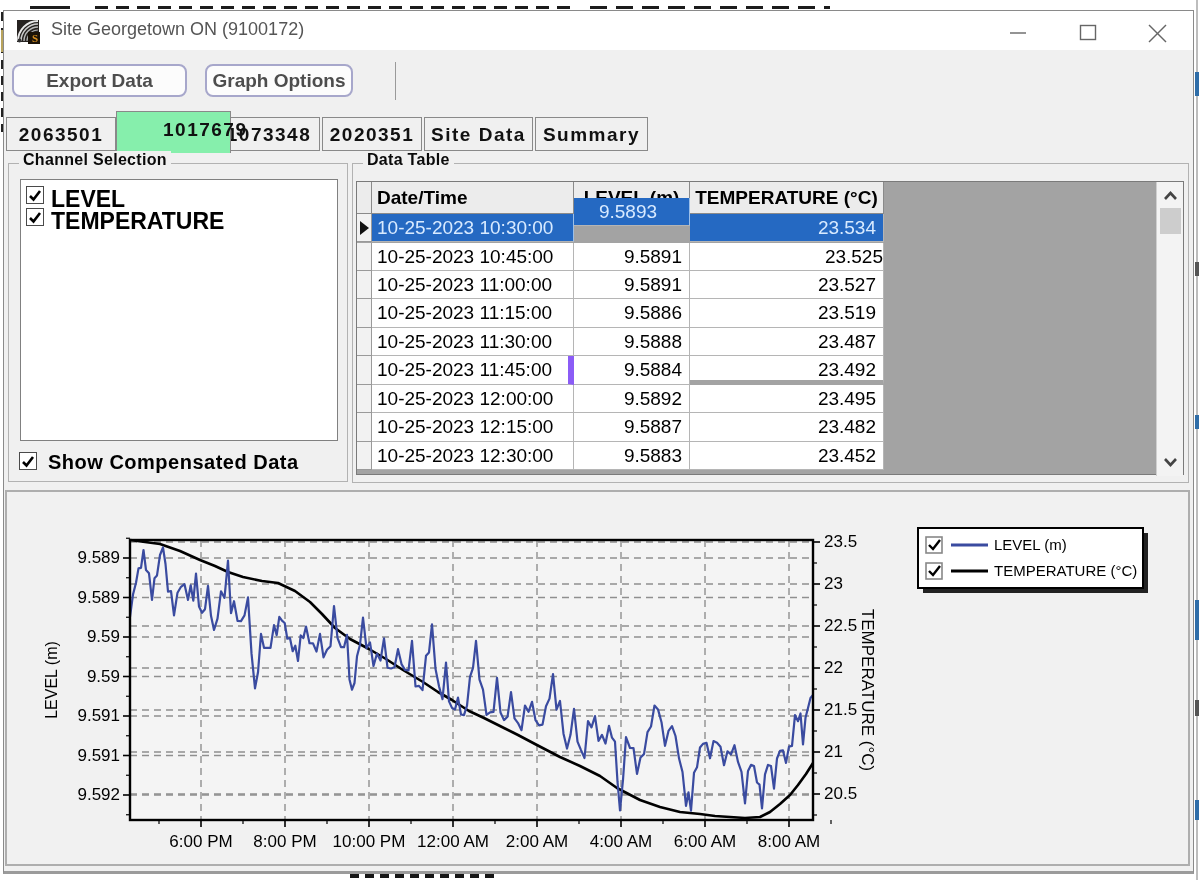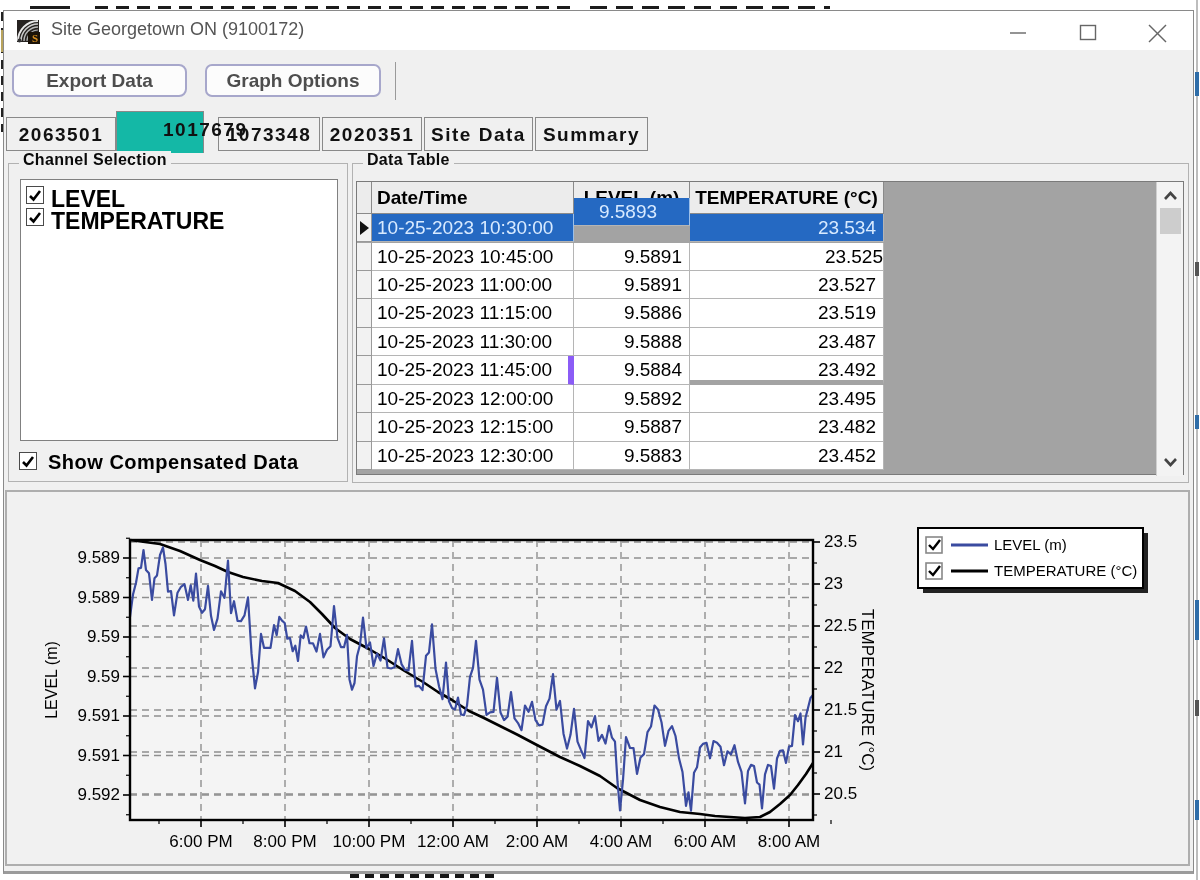--- a/index.html
+++ b/index.html
@@ -55,29 +55,29 @@
     <div id="title" style="left:47px;top:8px;">Site Georgetown ON (9100172)</div>
     <svg class="abs" style="left:1006px;top:12px" width="170" height="20" viewBox="0 0 170 20">
       <line x1="0" y1="10" x2="16" y2="10" stroke="#666" stroke-width="1.4"></line>
       <rect x="70.5" y="2.5" width="15" height="14" fill="none" stroke="#666" stroke-width="1.4"></rect>
       <line x1="139" y1="2" x2="156" y2="19" stroke="#666" stroke-width="1.4"></line>
       <line x1="156" y1="2" x2="139" y2="19" stroke="#666" stroke-width="1.4"></line>
     </svg>
   </div>
 
   <div class="btn" style="left:8px;top:53px;width:175px;">Export Data</div>
-  <div class="btn" style="left:201px;top:53px;width:176px;border-radius:7px;">Graph Options</div>
+  <div class="btn" style="left:201px;top:53px;width:148px;">Graph Options</div>
   <div class="abs" style="left:391px;top:51px;width:1px;height:38px;background:#9a9a9a;"></div>
 
   <div class="tab" style="left:2px;top:106px;width:110px;height:34px;line-height:34px;">2063501</div>
   <div class="tab" style="left:214px;top:106px;width:102px;height:34px;line-height:34px;">1073348</div>
   <div class="tab" style="left:318px;top:106px;width:100px;height:34px;line-height:34px;">2020351</div>
   <div class="tab" style="left:420px;top:106px;width:109px;height:34px;line-height:34px;">Site Data</div>
   <div class="tab" style="left:531px;top:106px;width:113px;height:34px;line-height:34px;">Summary</div>
-  <div class="tab" style="left:112px;top:100px;width:88px;height:42px;line-height:36px;border-bottom:none;background:#14b8a6;padding-left:46px;">1017679</div>
+  <div class="tab" style="left:112px;top:100px;width:115px;height:42px;line-height:36px;border-bottom:none;background:#86efac;padding-left:46px;">1017679</div>
 
   <div class="gb" style="left:4px;top:152px;width:340px;height:319px;">
     <div class="gblabel" style="left:10px;">Channel Selection</div>
     <div class="abs" style="left:11px;top:15px;width:318px;height:262px;background:#fff;border:1px solid #808080;">
       <div class="ck" style="left:5px;top:6px;">
           <svg width="16" height="16" viewBox="0 0 16 16">
             <path d="M3 8 L6.5 11.5 L13 3" stroke="#000" stroke-width="2.6" fill="none"></path>
           </svg>
         </div>
       <div class="cklabel" style="left:30px;top:6px;">LEVEL</div>

